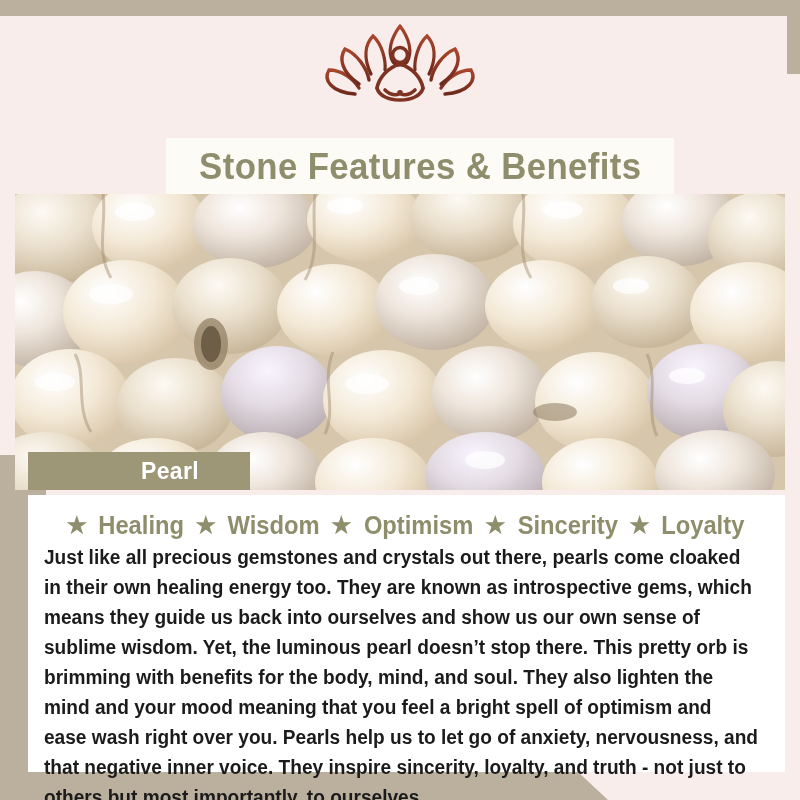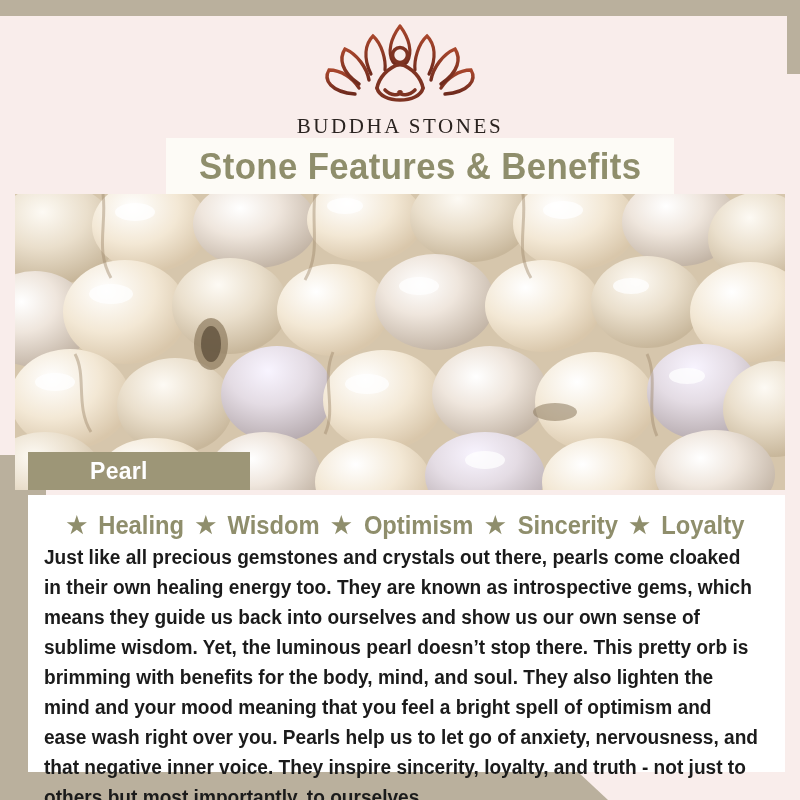--- a/index.html
+++ b/index.html
@@ -66,21 +66,21 @@
   .photo {
     position:absolute; top:194px; left:15px; width:770px; height:296px;
     overflow:hidden;
     background:#ddd2bd;
   }
   .photo svg { display:block; width:100%; height:100%; }
 
   .pearl-bar {
     position:absolute; top:452px; left:28px; width:222px; height:38px;
     background:#9d9677;
-    display:flex; align-items:center;
+    display:flex; align-items:center;justify-content:center;
   }
   .pearl-bar .lbl {
     color:#ffffff; font-weight:bold; font-size:23px;
     margin-left:62px; letter-spacing:0.3px;
   }
 
   
   .card {
     position:absolute; top:495px; left:28px; width:757px; height:277px;
     background:#ffffff;
@@ -146,21 +146,20 @@
       <g fill="none" stroke="#7e3322" stroke-width="3.6" stroke-linecap="round">
         <circle cx="85" cy="37" r="7.5"></circle>
         <path d="M85 46 C 72 50, 64 60, 62 70"></path>
         <path d="M85 46 C 98 50, 106 60, 108 70"></path>
         <path d="M62 70 C 64 78, 74 82, 85 82 C 96 82, 106 78, 108 70"></path>
         <path d="M70 72 C 76 78, 84 78, 86 74"></path>
         <path d="M100 72 C 94 78, 86 78, 84 74"></path>
       </g>
     </svg>
   </span>
-  <span class="logo-text">BUDDHA STONES</span>
 </div>
 
 <div class="title-band">
   <span class="title-text">Stone Features &amp; Benefits</span>
 </div>
 
 <div class="photo">
   <svg viewBox="0 0 770 296" preserveAspectRatio="none" xmlns="http://www.w3.org/2000/svg">
     <defs>
       <radialGradient id="p1" cx="35%" cy="30%" r="72%">

